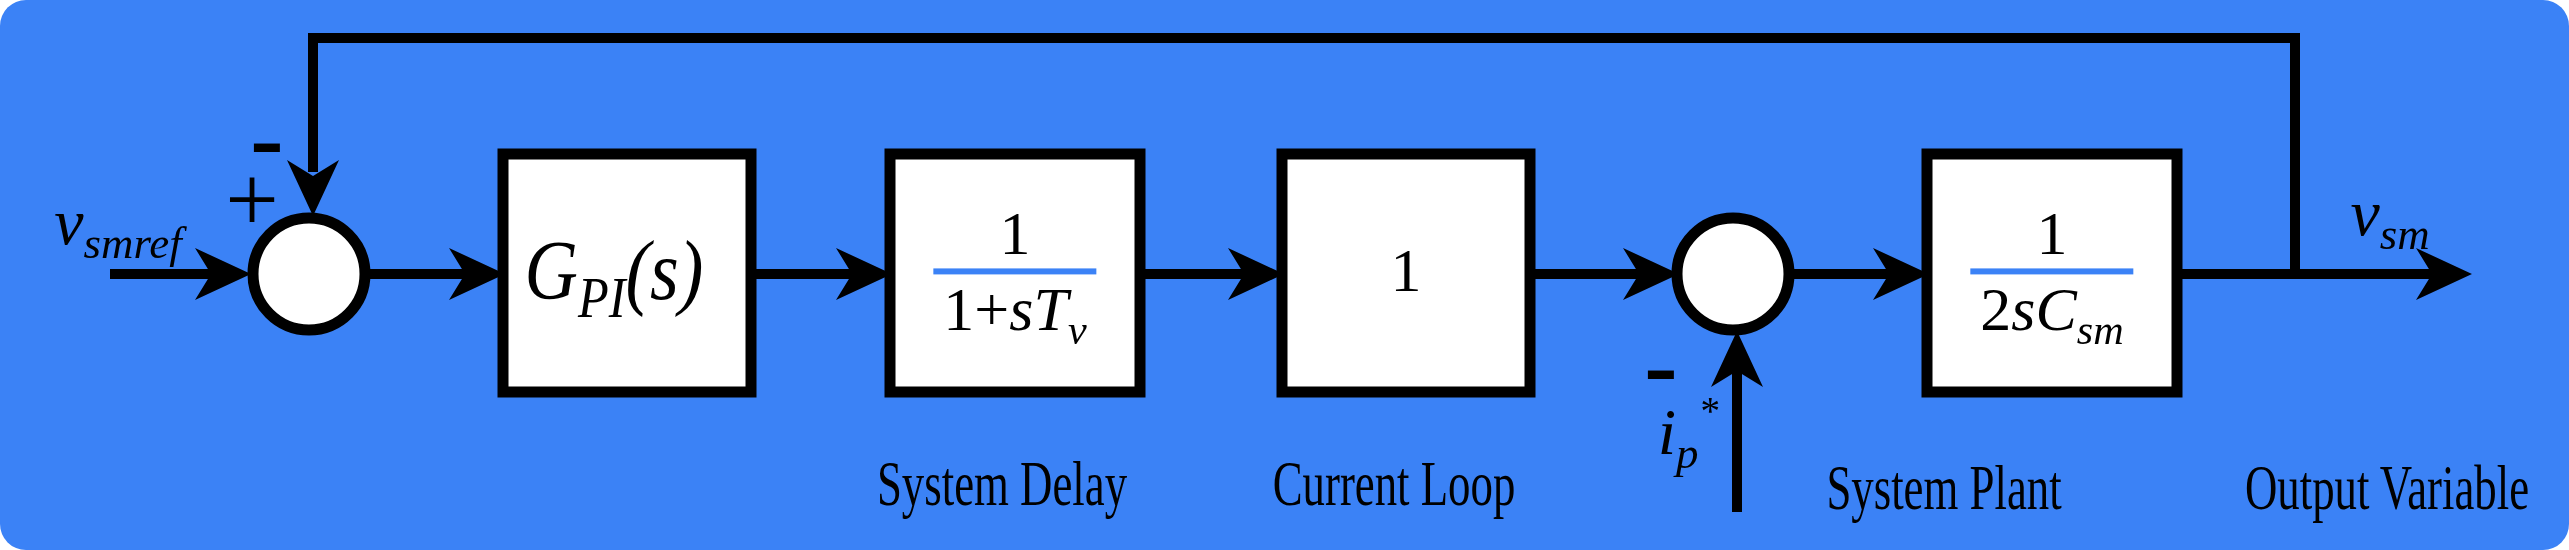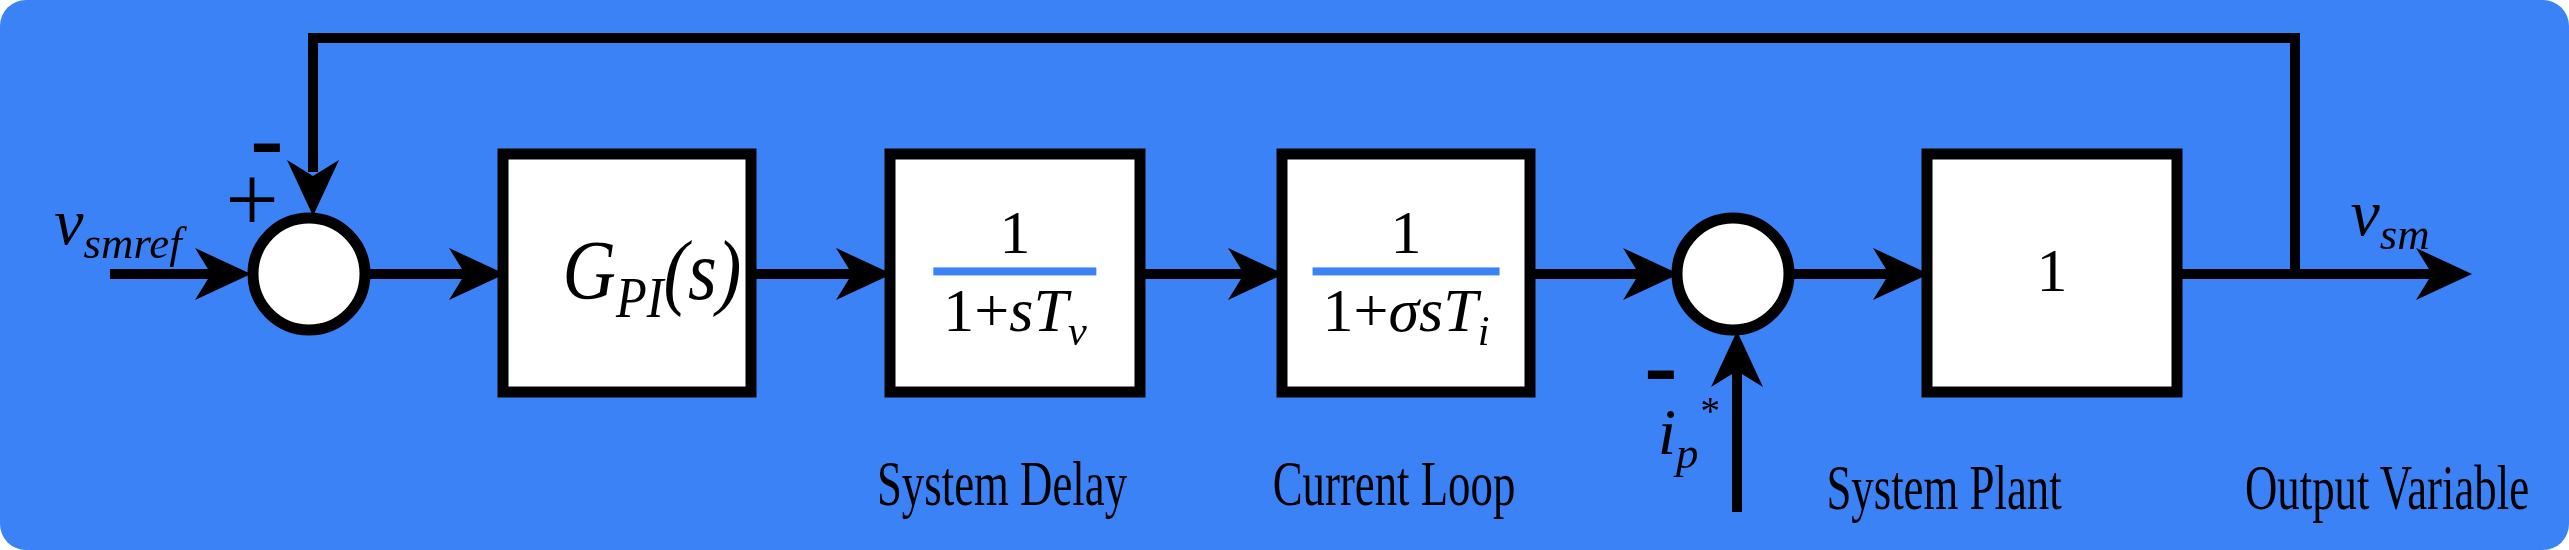--- a/index.html
+++ b/index.html
@@ -30,21 +30,21 @@
   .sign-minus{font-size:100px;font-weight:bold;}
   sub{font-size:68%;line-height:0;}
   sup{font-size:60%;line-height:0;vertical-align:0.75em;}
   .rm{font-style:normal;}
   .it{font-style:italic;}
   .frac{
     display:inline-flex;flex-direction:column;align-items:center;
     font-size:62px;line-height:1.05;
   }
   .frac .num{display:block;padding:0 4px 2px 4px;font-style:normal;}
-  .frac .den{display:block;border-top:8px solid #3b82f6;padding:3px 10px 0 10px;}
+  .frac .den{display:block;border-top:6px solid #3b82f6;padding:3px 10px 0 10px;}
 </style>
 </head>
 <body>
 
 <div class="diagram">
 
   <svg width="2569" height="550" viewBox="0 0 2569 550">
     <g stroke="#000" stroke-width="10" fill="none">
 
       <line x1="110" y1="274" x2="215" y2="274"></line>
@@ -96,41 +96,41 @@
   </div>
 
   <div class="lbl math" style="left:1688px;top:432px;">
     <span>i</span><sub>p</sub><sup>*</sup>
   </div>
 
   <div class="lbl sign-plus" style="left:252px;top:199px;">+</div>
   <div class="lbl sign-minus" style="left:267px;top:138px;">-</div>
   <div class="lbl sign-minus" style="left:1661px;top:365px;">-</div>
 
-  <div class="lbl eq" style="left:652px;top:271px;">
+  <div class="lbl eq" style="left:614px;top:271px;">
     <span class="inner squeeze-eq"><span>G</span><sub>PI</sub><span>(s)</span></span>
   </div>
 
   <div class="lbl" style="left:1015px;top:272px;">
     <span class="frac">
       <span class="num">1</span>
       <span class="den"><span class="rm">1+</span><span class="it">sT</span><sub class="it">v</sub></span>
     </span>
   </div>
 
   <div class="lbl" style="left:1406px;top:272px;">
     <span class="frac">
       <span class="num">1</span>
-      <span class="den"><span class="rm">1+</span><span class="it">σsT</span><sub class="it">i</sub></span>
     </span>
   </div>
 
   <div class="lbl" style="left:2052px;top:272px;">
     <span class="frac">
       <span class="num">1</span>
+      <span class="den"><span class="rm">2</span><span class="it">sC</span><sub class="it">sm</sub></span>
     </span>
   </div>
 
   <div class="lbl cap" style="left:1394px;top:484px;">
     <span class="inner squeeze">Current Loop</span>
   </div>
   <div class="lbl cap" style="left:1002px;top:484px;">
     <span class="inner squeeze">System Delay</span>
   </div>
   <div class="lbl cap" style="left:1944px;top:488px;">

